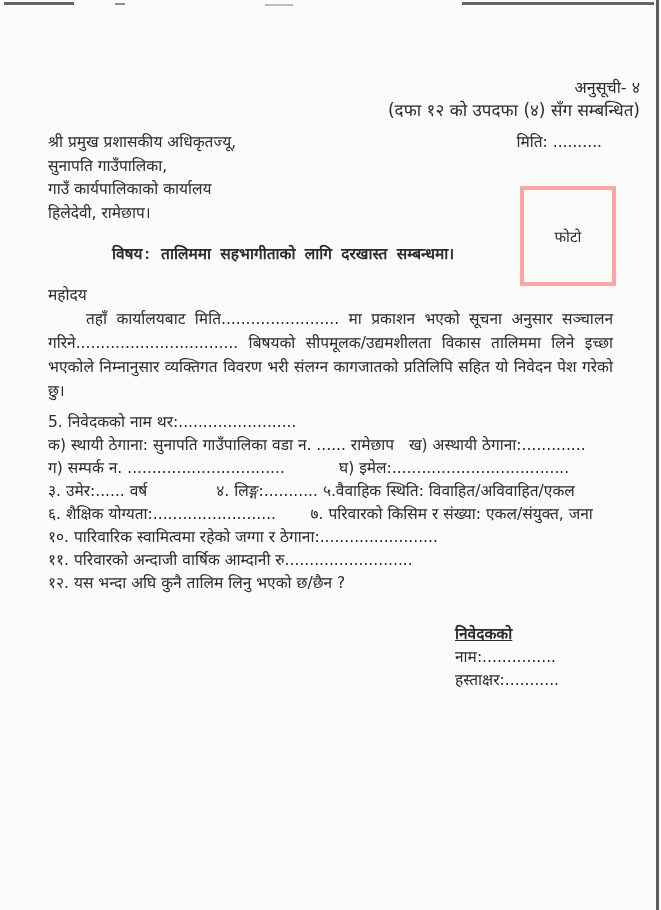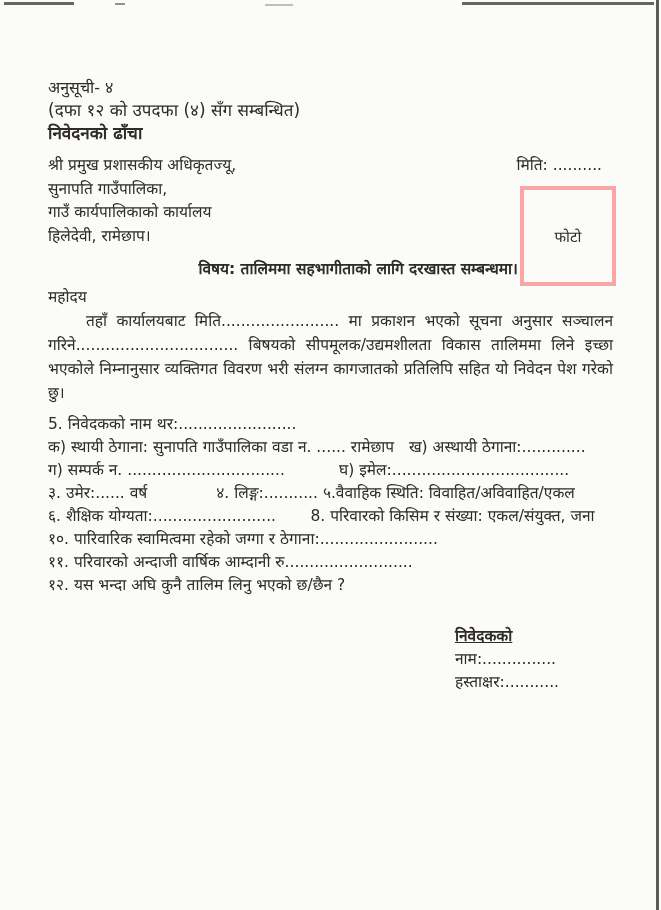--- a/index.html
+++ b/index.html
@@ -21,47 +21,48 @@
   .edge-right { right: 2px;  top: 0;   width: 3px;   height: 910px; opacity: .9; }
 
   .content {
     position: absolute;
     left: 48px;
     right: 21px;
     top: 76px;
     font-size: 15.5px;
     line-height: 23px;
   }
-  .header { text-align: left; }
+  .header { text-align: right; }
   .annex  { font-size: 16px; }
   .clause { font-size: 17px; }
   .form-title { font-size: 17px; font-weight: bold; }
 
   .addressee-row { position: relative; margin-top: 9px; }
   .addressee-line { line-height: 23.5px; }
   .date-field { position: absolute; right: 38px; top: 0; }
 
   .photo-box {
     position: absolute;
     left: 520px; top: 186px;
     width: 88px; height: 92px;
     border: 4px solid #fca5a5;
     background: #fbfbfa;
     display: flex; align-items: center; justify-content: center;
     font-size: 15px;
   }
 
   .subject-line {
     width: 470px;
-    margin-top: 10px;
-    text-align: right;
+    margin-top: 19px;
+    text-align: center;
     font-weight: bold;
+    font-family: Liberation Mono, monospace;
   }
 
-  .salutation { margin-top: 5px; }
+  .salutation { margin-top: 17px; }
   .letter-body {
     margin-top: 0;
     text-align: justify;
     text-indent: 38px;
     line-height: 24px;
     width: 565px;
   }
 
   .form-items { margin-top: 8px; }
   .form-item { line-height: 23px; white-space: pre-wrap; }
@@ -86,21 +87,20 @@
 
   <div class="photo-box">
     <span>फोटो</span>
   </div>
 
   <div class="content">
 
     <div class="header">
       <div class="annex">अनुसूची- ४</div>
       <div class="clause">(दफा १२ को उपदफा (४) सँग सम्बन्धित)</div>
-      <div class="form-title">निवेदनको ढाँचा</div>
     </div>
 
     <div class="addressee-row">
       <div class="date-field">मिति: ..........</div>
       <div class="addressee-line">श्री प्रमुख प्रशासकीय अधिकृतज्यू,</div>
       <div class="addressee-line">सुनापति गाउँपालिका,</div>
       <div class="addressee-line">गाउँ कार्यपालिकाको कार्यालय</div>
       <div class="addressee-line">हिलेदेवी, रामेछाप।</div>
     </div>
 
@@ -108,21 +108,21 @@
 
     <div class="salutation">महोदय</div>
 
     <div class="letter-body">तहाँ कार्यालयबाट मिति........................ मा प्रकाशन भएको  सूचना अनुसार सञ्चालन गरिने................................. बिषयको सीपमूलक/उद्यमशीलता विकास तालिममा लिने इच्छा भएकोले निम्नानुसार व्यक्तिगत विवरण भरी संलग्न कागजातको प्रतिलिपि सहित यो निवेदन पेश गरेको छु।</div>
 
     <div class="form-items">
       <div class="form-item">5. निवेदकको नाम थर:........................</div>
       <div class="form-item">क) स्थायी ठेगाना: सुनापति गाउँपालिका वडा न. ...... रामेछाप   ख) अस्थायी ठेगाना:.............</div>
       <div class="form-item">ग) सम्पर्क न. ................................           घ) इमेल:....................................</div>
       <div class="form-item">३. उमेर:...... वर्ष              ४. लिङ्ग:........... ५.वैवाहिक स्थिति: विवाहित/अविवाहित/एकल</div>
-      <div class="form-item">६. शैक्षिक योग्यता:.........................       8. परिवारको किसिम र संख्या: एकल/संयुक्त, जना</div>
+      <div class="form-item">६. शैक्षिक योग्यता:.........................       ७. परिवारको किसिम र संख्या: एकल/संयुक्त, जना</div>
       <div class="form-item">१०. पारिवारिक स्वामित्वमा रहेको जग्गा र ठेगाना:........................</div>
       <div class="form-item">११. परिवारको अन्दाजी वार्षिक आम्दानी रु..........................</div>
       <div class="form-item">१२. यस भन्दा अघि कुनै तालिम लिनु भएको छ/छैन ?</div>
     </div>
 
     <div class="signature-block">
       <div class="signature-heading">निवेदकको</div>
       <div>नाम:...............</div>
       <div>हस्ताक्षर:...........</div>
     </div>

